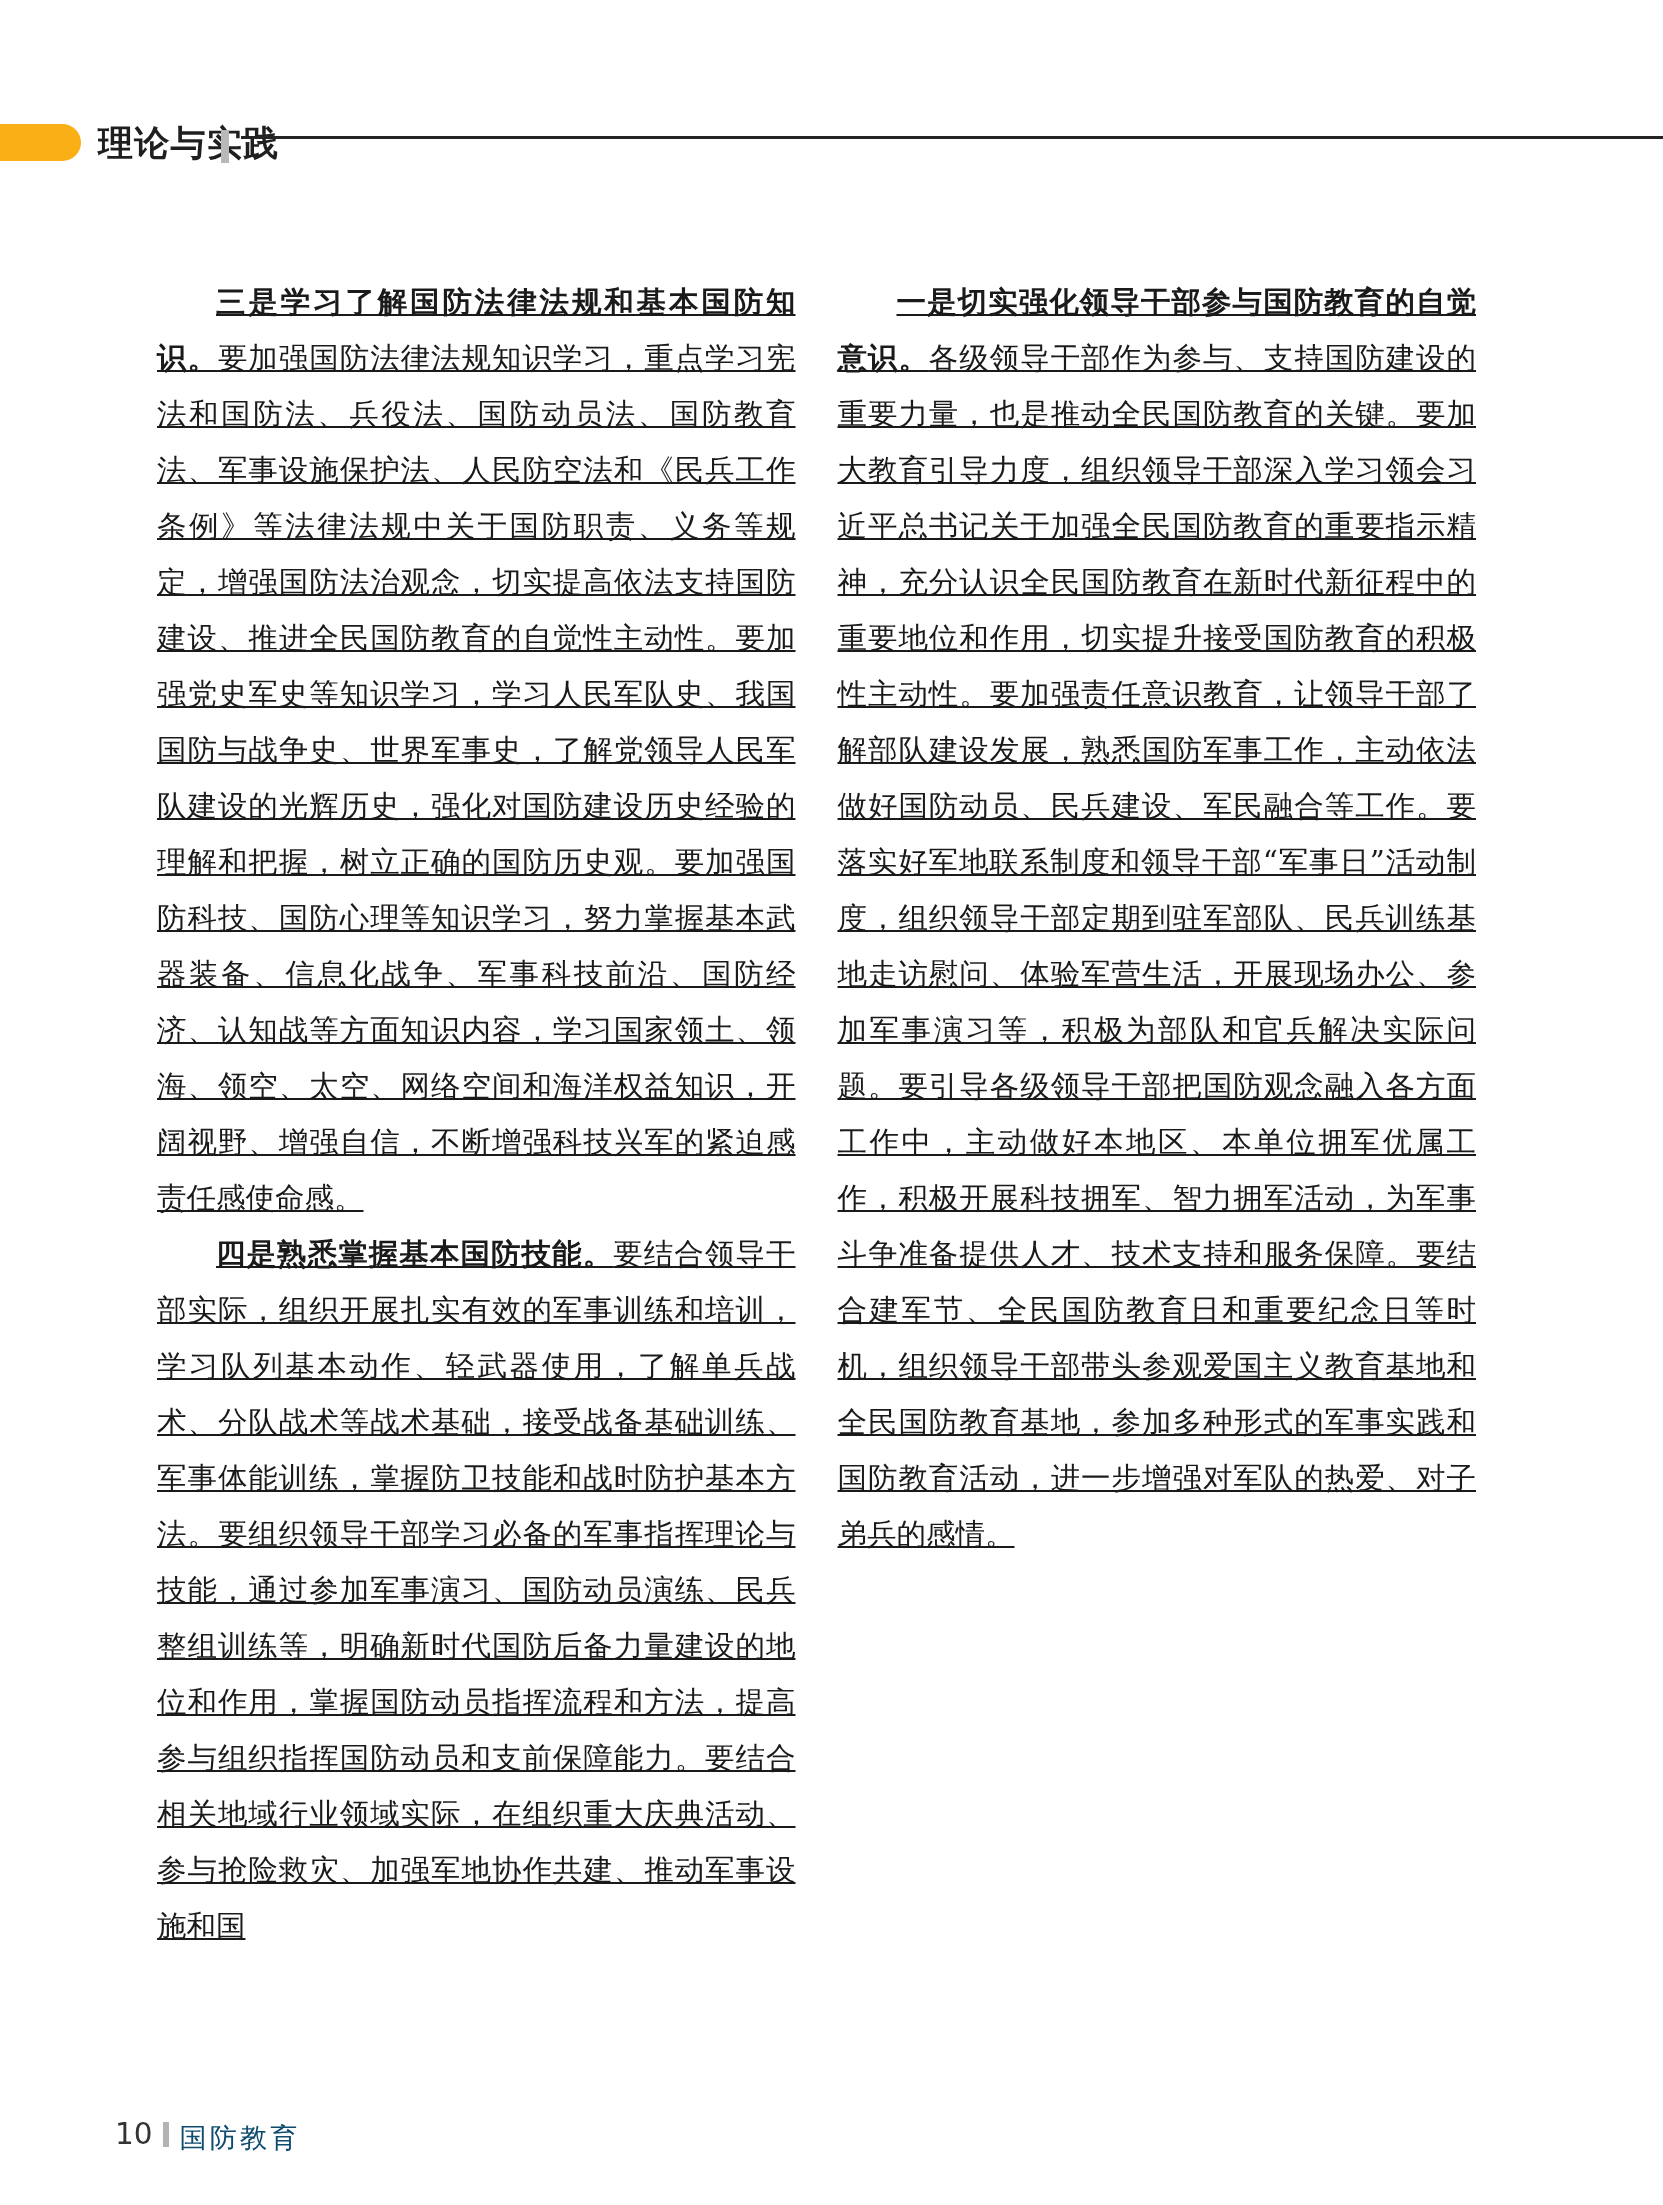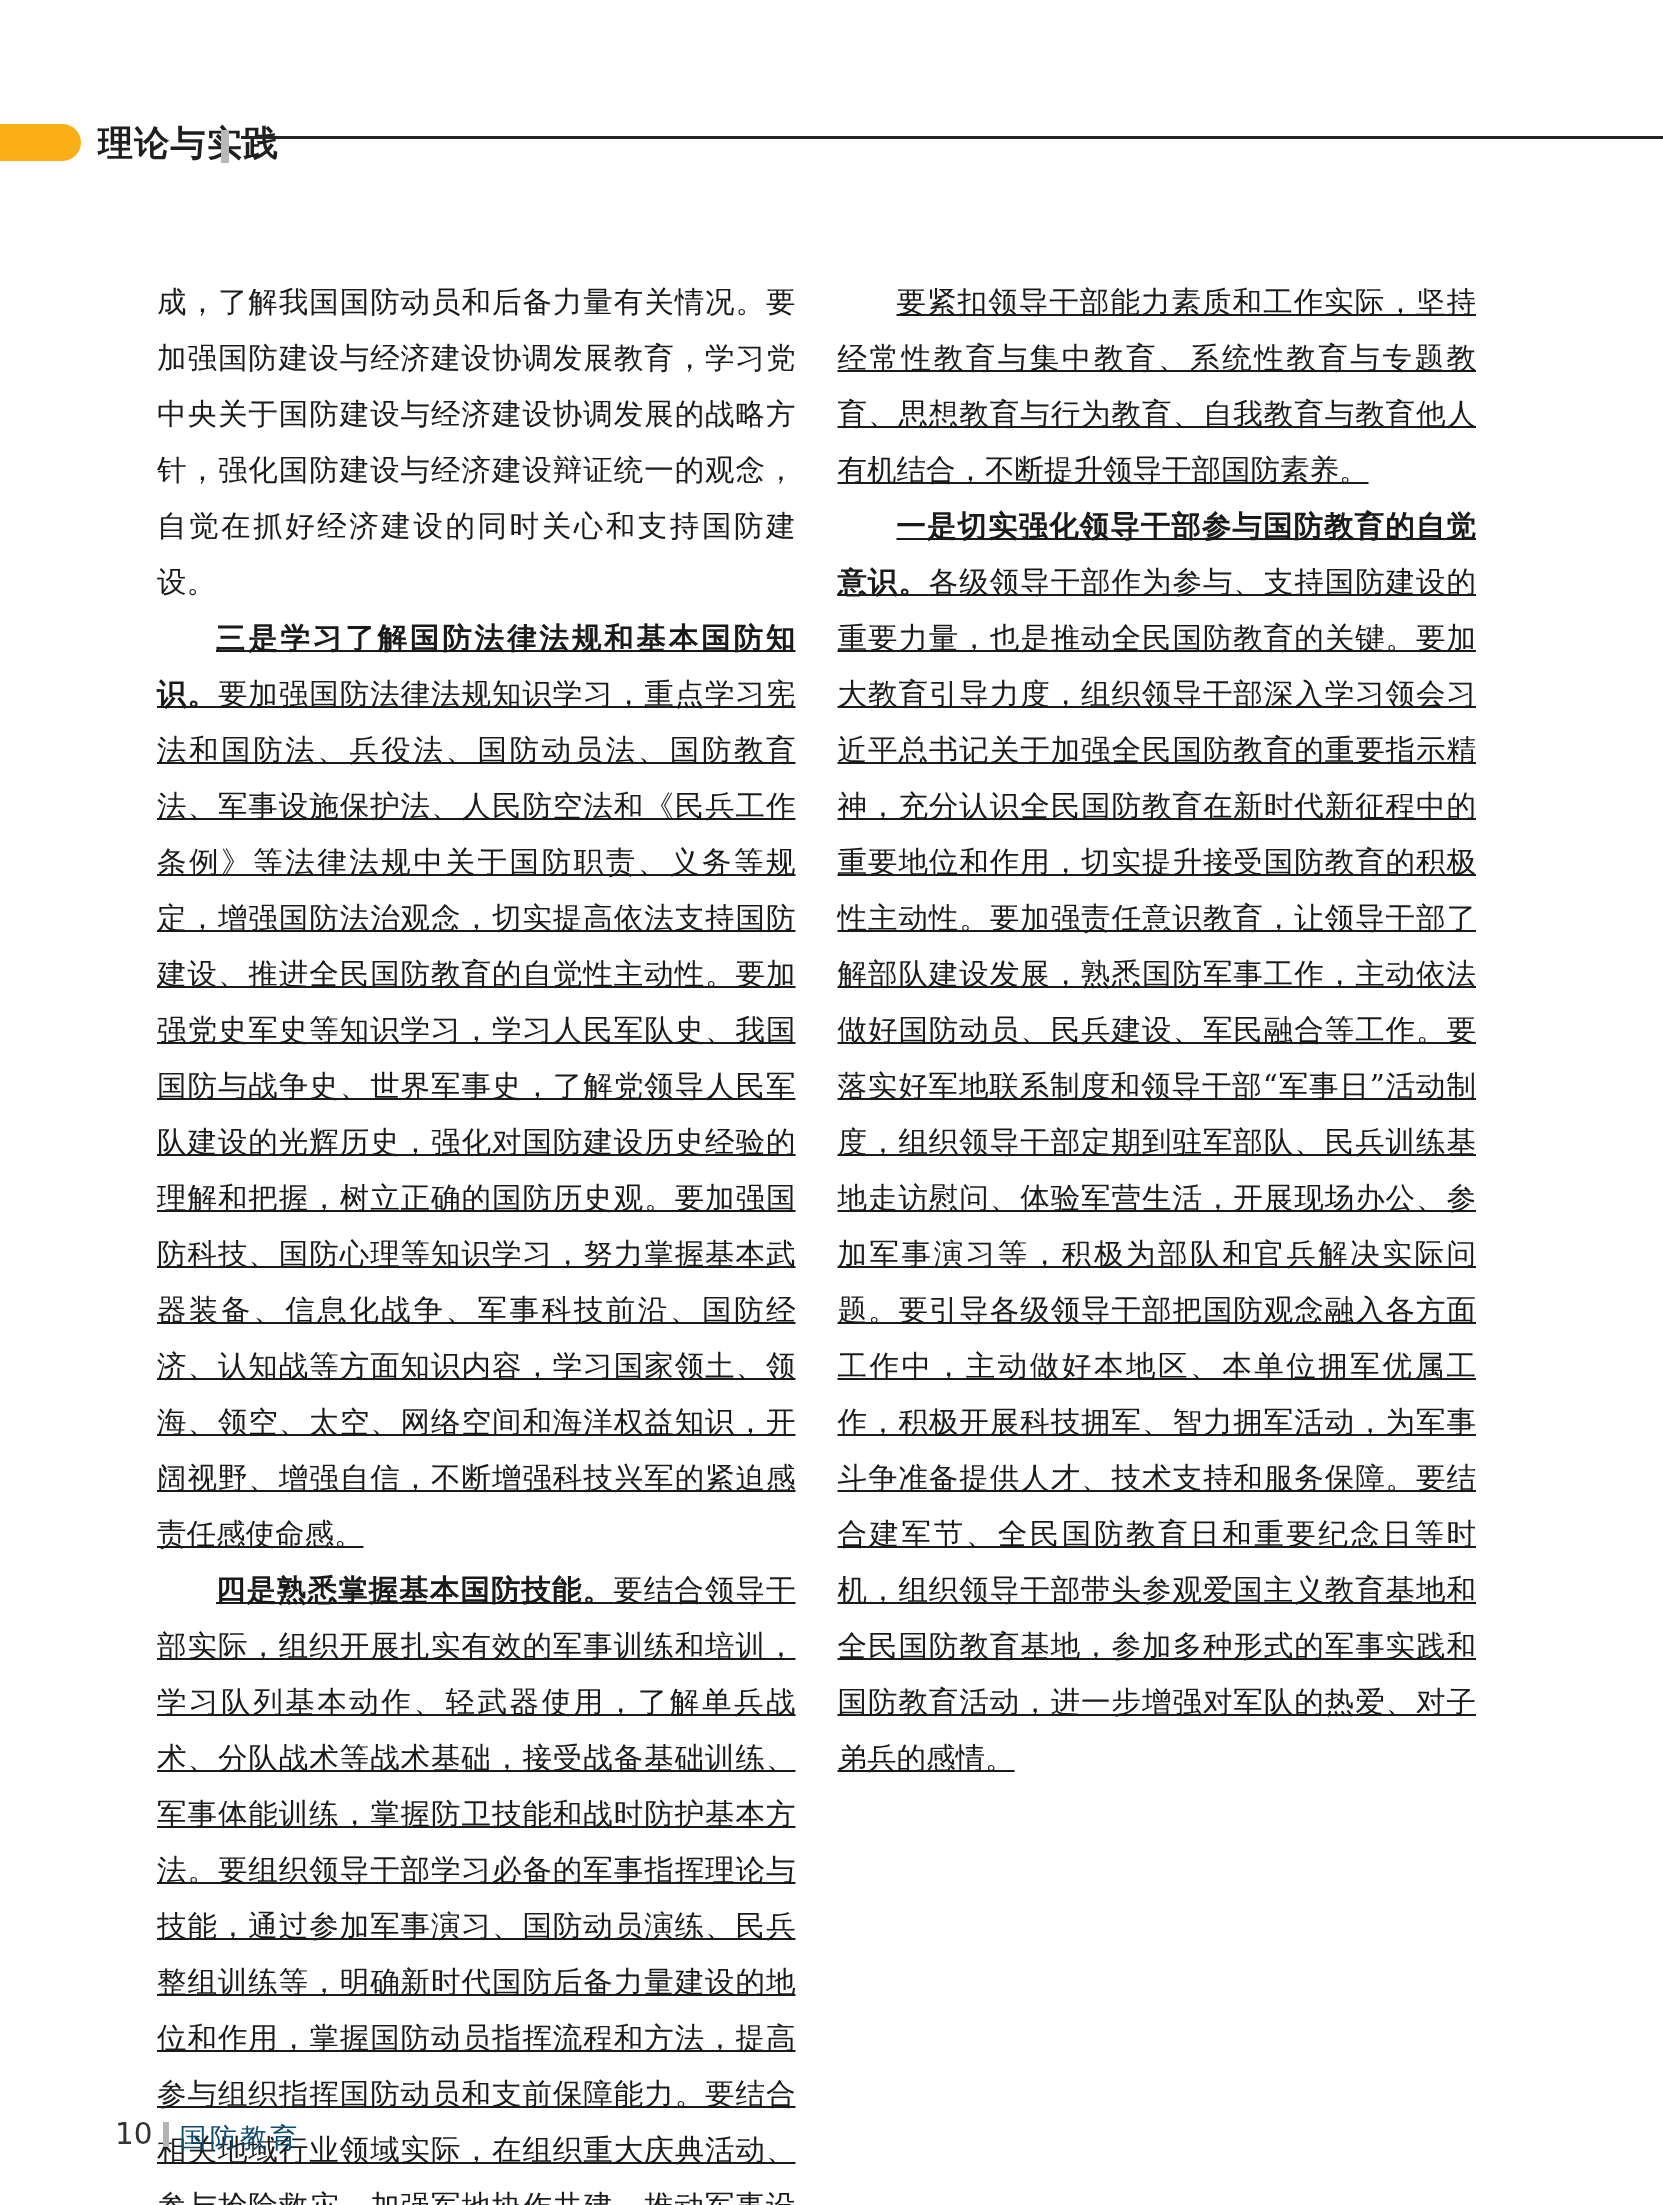--- a/index.html
+++ b/index.html
@@ -79,27 +79,25 @@
   <div>
     <div class="accent-pill" style="background: rgb(251, 175, 23);"></div>
     <div class="header-title">理论与实践</div>
     <div class="header-tick"></div>
     <div class="header-rule"></div>
   </div>
 
   <div class="content">
 
     <div class="col">
-      <p><span>成，了解我国国防动员和后备力量有关情况。要加强国防建设与经济建设协调发展教育，学习党中央关于国防建设与经济建设协调发展的战略方针，强化国防建设与经济建设辩证统一的观念，自觉在抓好经济建设的同时关心和支持国防建设。</span></p>
       <p class="indent"><b class="lead">三是学习了解国防法律法规和基本国防知识。</b><span>要加强国防法律法规知识学习，重点学习宪法和国防法、兵役法、国防动员法、国防教育法、军事设施保护法、人民防空法和《民兵工作条例》等法律法规中关于国防职责、义务等规定，增强国防法治观念，切实提高依法支持国防建设、推进全民国防教育的自觉性主动性。要加强党史军史等知识学习，学习人民军队史、我国国防与战争史、世界军事史，了解党领导人民军队建设的光辉历史，强化对国防建设历史经验的理解和把握，树立正确的国防历史观。要加强国防科技、国防心理等知识学习，努力掌握基本武器装备、信息化战争、军事科技前沿、国防经济、认知战等方面知识内容，学习国家领土、领海、领空、太空、网络空间和海洋权益知识，开阔视野、增强自信，不断增强科技兴军的紧迫感责任感使命感。</span></p>
       <p class="indent"><b class="lead">四是熟悉掌握基本国防技能。</b><span>要结合领导干部实际，组织开展扎实有效的军事训练和培训，学习队列基本动作、轻武器使用，了解单兵战术、分队战术等战术基础，接受战备基础训练、军事体能训练，掌握防卫技能和战时防护基本方法。要组织领导干部学习必备的军事指挥理论与技能，通过参加军事演习、国防动员演练、民兵整组训练等，明确新时代国防后备力量建设的地位和作用，掌握国防动员指挥流程和方法，提高参与组织指挥国防动员和支前保障能力。要结合相关地域行业领域实际，在组织重大庆典活动、参与抢险救灾、加强军地协作共建、推动军事设施和国</span></p>
     </div>
 
     <div class="col">
-      <p class="indent"><span>要紧扣领导干部能力素质和工作实际，坚持经常性教育与集中教育、系统性教育与专题教育、思想教育与行为教育、自我教育与教育他人有机结合，不断提升领导干部国防素养。</span></p>
       <p class="indent"><b class="lead">一是切实强化领导干部参与国防教育的自觉意识。</b><span>各级领导干部作为参与、支持国防建设的重要力量，也是推动全民国防教育的关键。要加大教育引导力度，组织领导干部深入学习领会习近平总书记关于加强全民国防教育的重要指示精神，充分认识全民国防教育在新时代新征程中的重要地位和作用，切实提升接受国防教育的积极性主动性。要加强责任意识教育，让领导干部了解部队建设发展，熟悉国防军事工作，主动依法做好国防动员、民兵建设、军民融合等工作。要落实好军地联系制度和领导干部“军事日”活动制度，组织领导干部定期到驻军部队、民兵训练基地走访慰问、体验军营生活，开展现场办公、参加军事演习等，积极为部队和官兵解决实际问题。要引导各级领导干部把国防观念融入各方面工作中，主动做好本地区、本单位拥军优属工作，积极开展科技拥军、智力拥军活动，为军事斗争准备提供人才、技术支持和服务保障。要结合建军节、全民国防教育日和重要纪念日等时机，组织领导干部带头参观爱国主义教育基地和全民国防教育基地，参加多种形式的军事实践和国防教育活动，进一步增强对军队的热爱、对子弟兵的感情。</span></p>
     </div>
 
   </div>
 
   <div class="footer">
     <span class="page-num">10</span>
     <span class="footer-tick"></span>
     <span class="footer-section">国防教育</span>
   </div>

